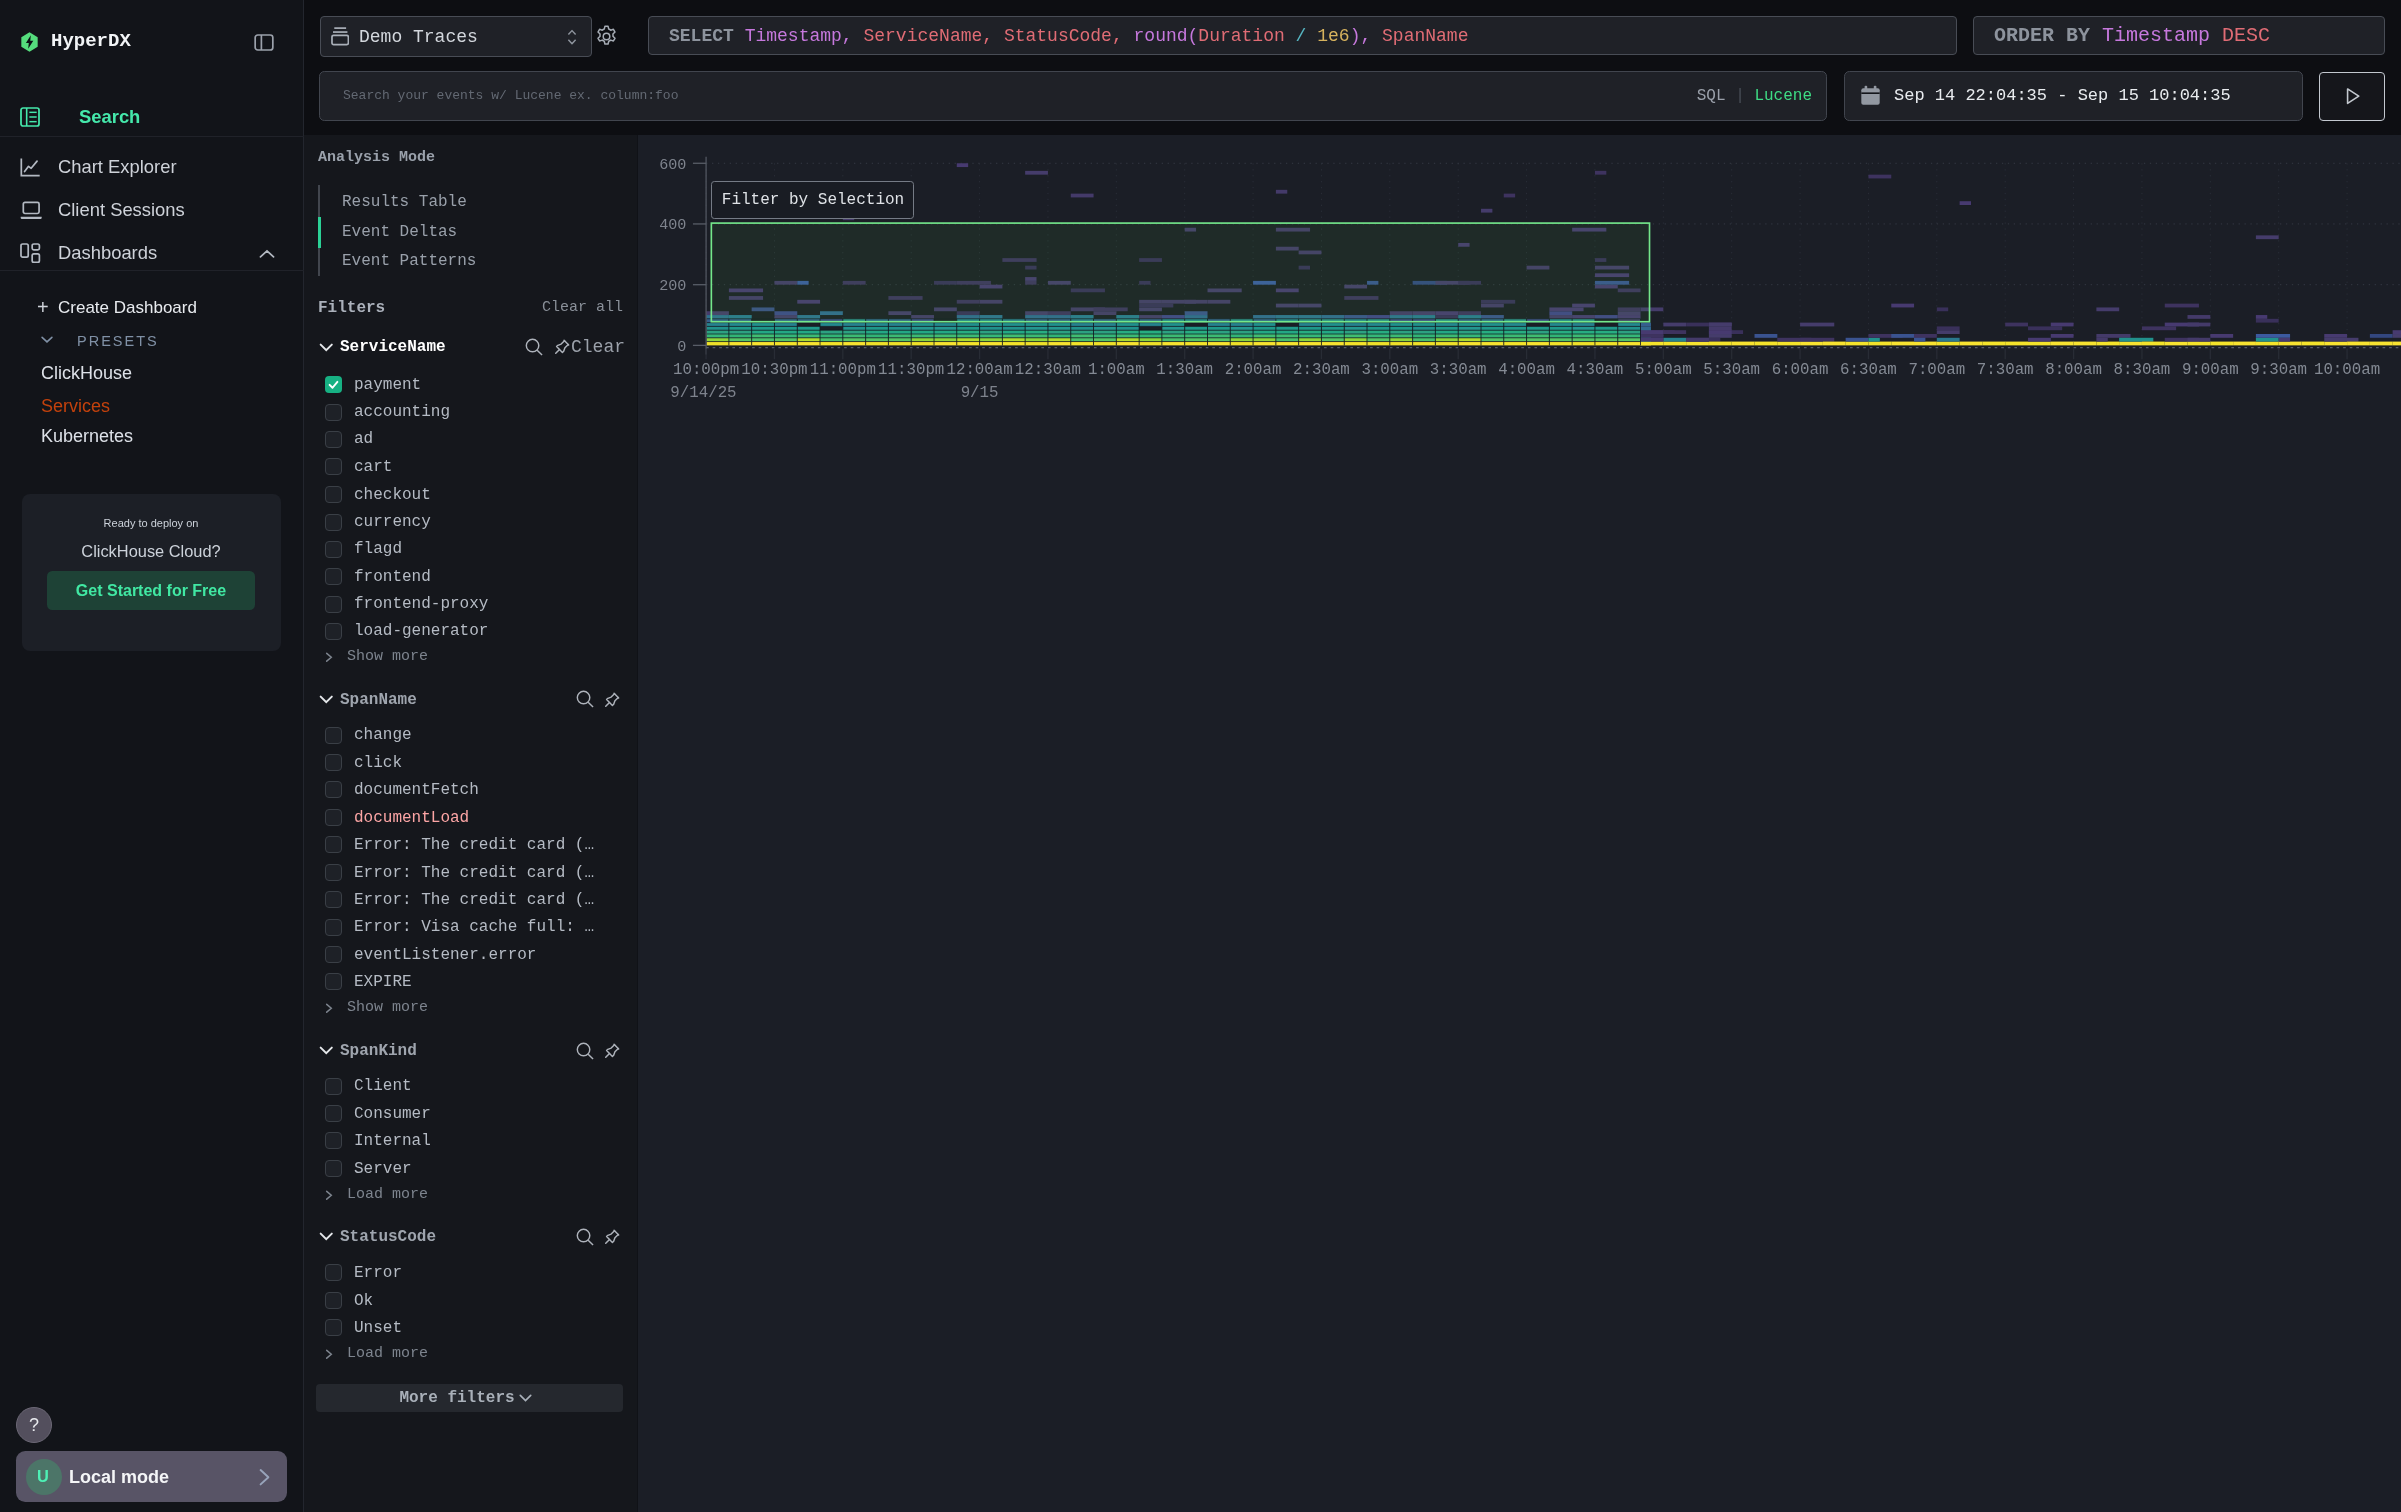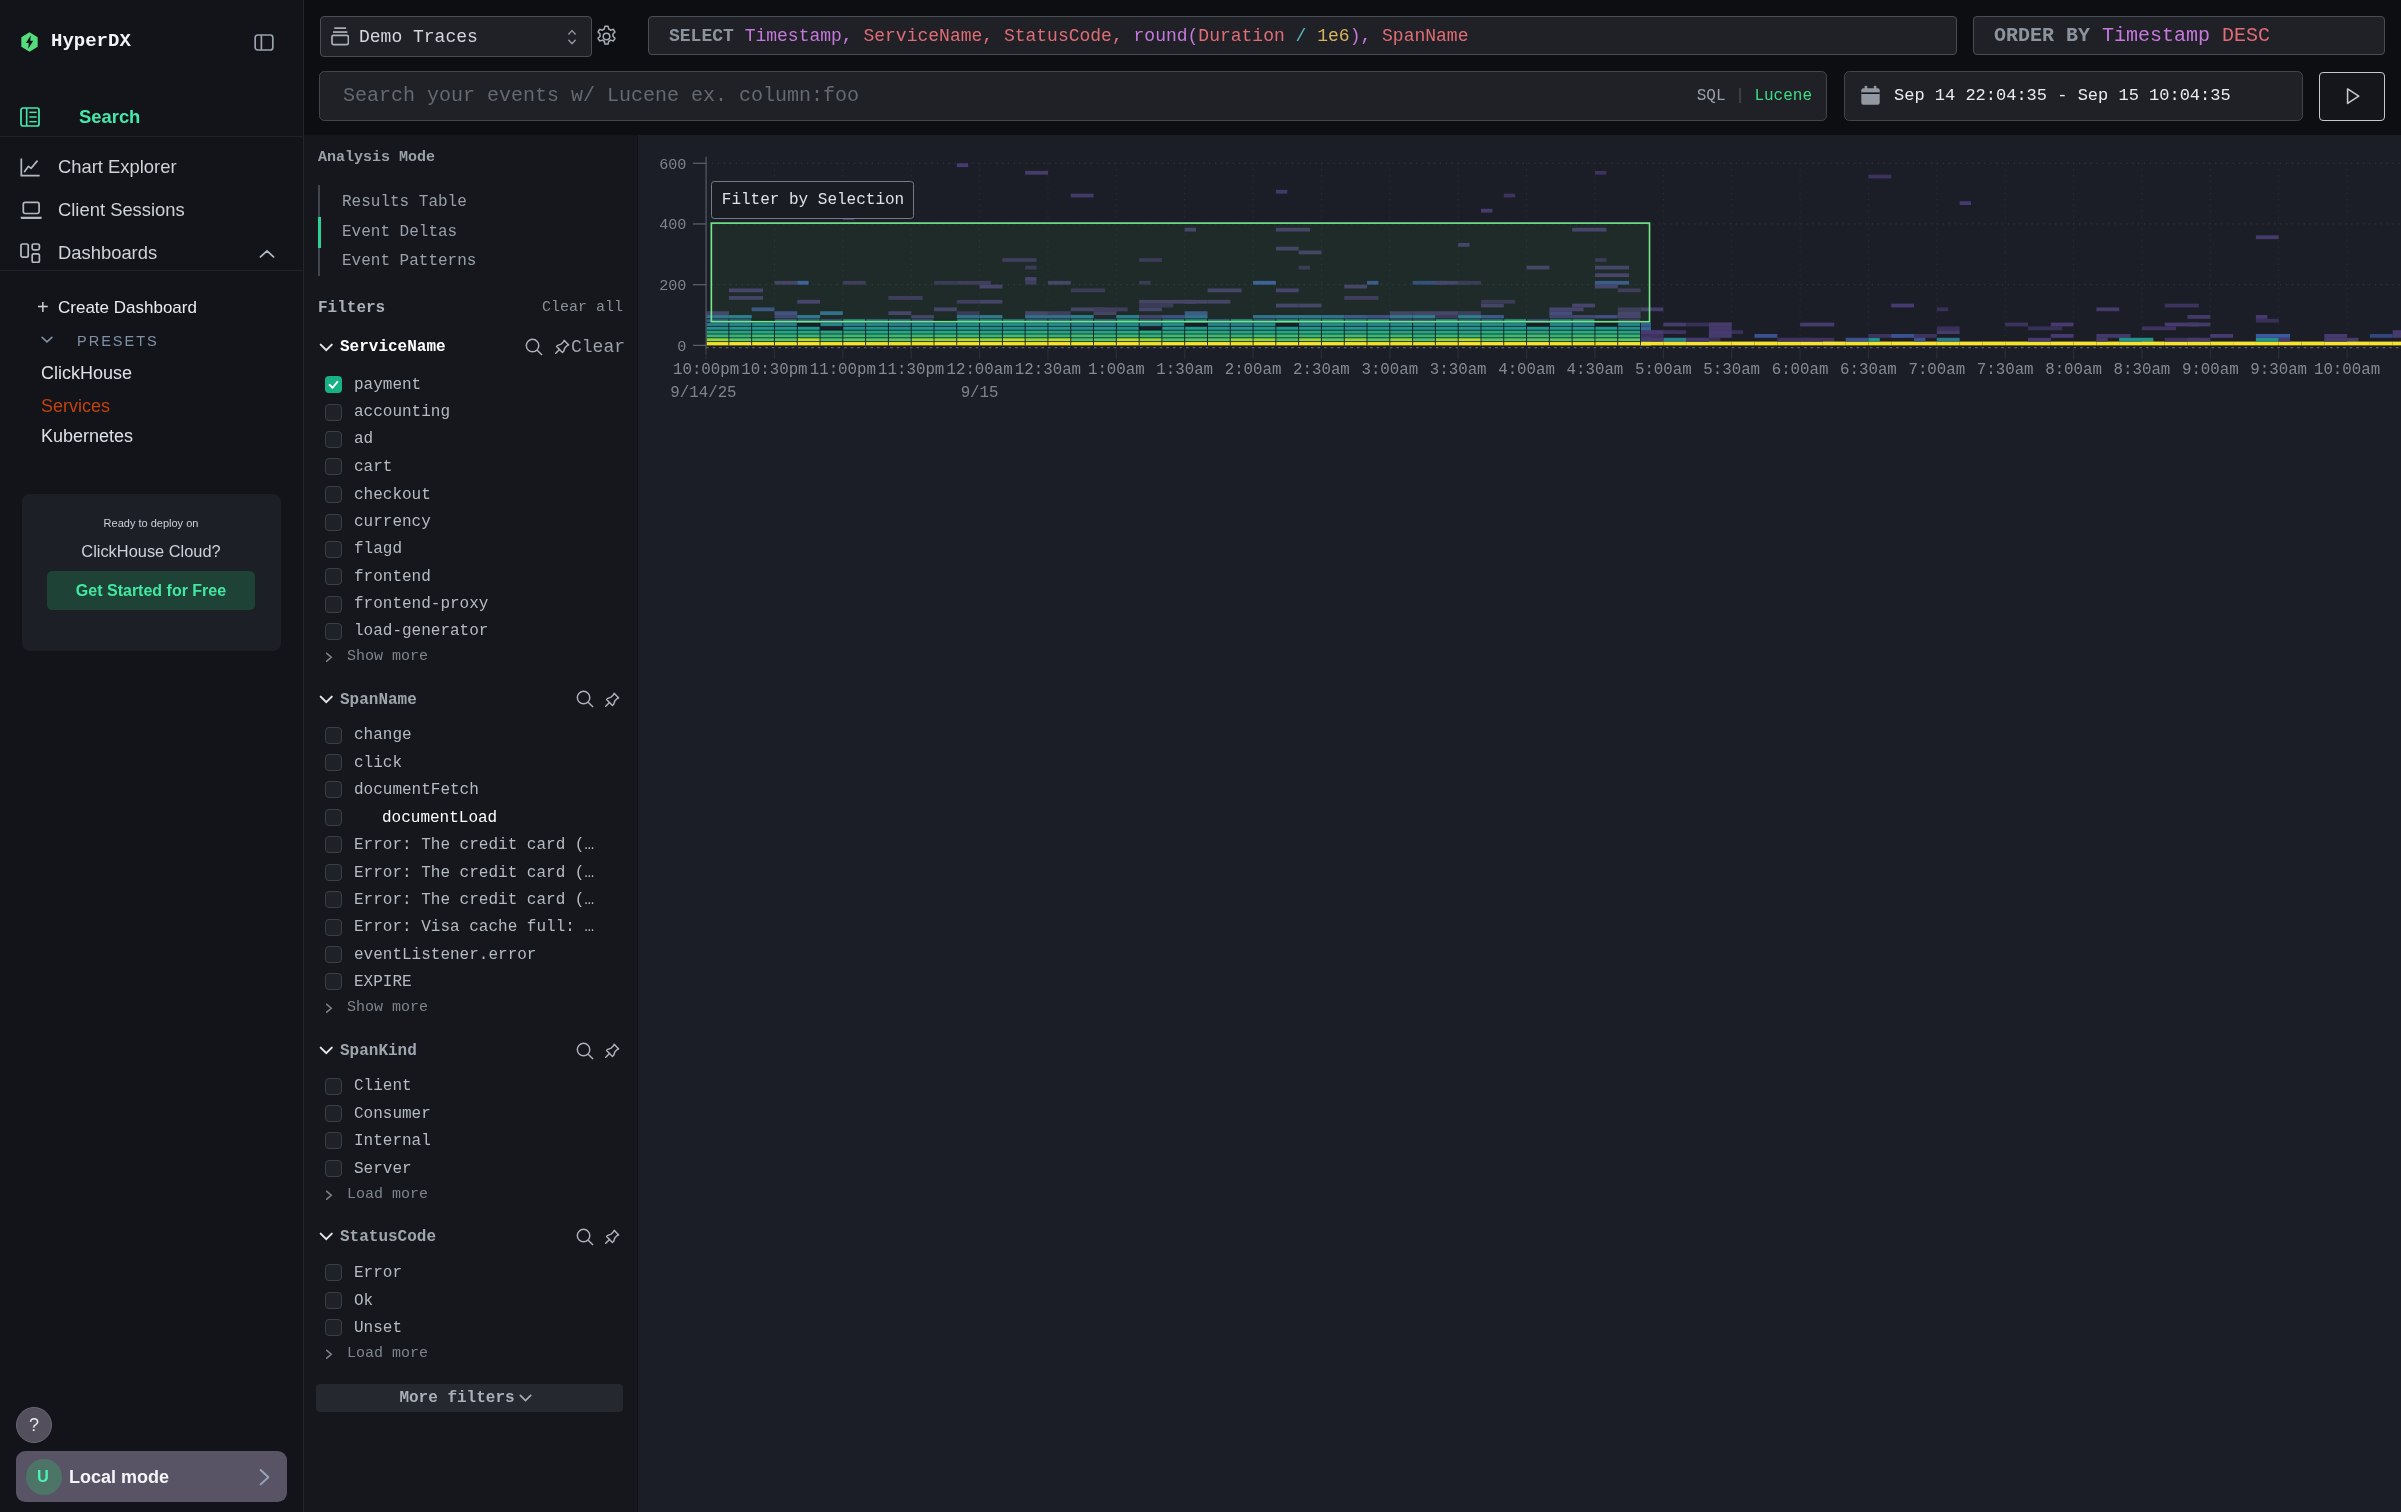--- a/index.html
+++ b/index.html
@@ -78,21 +78,21 @@
   </svg>
 <svg style="position:absolute;left:594px;top:24px" width="25" height="25" viewBox="0 0 38 38">
     <path fill="none" stroke="#a6acb5" stroke-width="2.3" stroke-linejoin="round" d="M16.6 3.5 h4.8 l1 4.2 a12 12 0 0 1 3 1.7 l4.1-1.3 2.4 4.1 -3.1 3 a12 12 0 0 1 0 3.5 l3.1 3 -2.4 4.1 -4.1-1.3 a12 12 0 0 1 -3 1.7 l-1 4.2 h-4.8 l-1-4.2 a12 12 0 0 1 -3-1.7 l-4.1 1.3 -2.4-4.1 3.1-3 a12 12 0 0 1 0-3.5 l-3.1-3 2.4-4.1 4.1 1.3 a12 12 0 0 1 3-1.7 Z"></path>
     <circle cx="19" cy="19" r="5" fill="none" stroke="#a6acb5" stroke-width="2.3"></circle>
   </svg>
 <div style="position:absolute;left:648px;top:16.4px;width:1309px;height:39px;background:#1f2127;border:1.3px solid #484c55;border-radius:4px;box-sizing:border-box;"></div>
 <div style="position:absolute;top:23px;font-family:'Liberation Mono',monospace;font-size:18px;color:#ccc;line-height:26px;white-space:pre;left:669px;"><span style="font-weight:bold;color:#8d939d">SELECT</span> <span style="color:#c678dd">Timestamp,</span> <span style="color:#e06c75">ServiceName,</span> <span style="color:#e06c75">StatusCode,</span> <span style="color:#c678dd">round(</span><span style="color:#e06c75">Duration</span> <span style="color:#56b6c2">/</span> <span style="color:#d7b35e">1e6</span><span style="color:#c678dd">),</span> <span style="color:#e06c75">SpanName</span></div>
 <div style="position:absolute;left:1973px;top:16.4px;width:412px;height:39px;background:#1f2127;border:1.3px solid #484c55;border-radius:4px;box-sizing:border-box;"></div>
 <div style="position:absolute;top:23px;font-family:'Liberation Mono',monospace;font-size:20px;color:#ccc;line-height:26px;white-space:pre;left:1994px;"><span style="font-weight:bold;color:#8d939d">ORDER BY</span> <span style="color:#c678dd">Timestamp</span> <span style="color:#e06c75">DESC</span></div>
 <div style="position:absolute;left:319px;top:71px;width:1508px;height:50px;background:#1f2127;border:1.3px solid #41454e;border-radius:5.3px;box-sizing:border-box;"></div>
-<div style="position:absolute;top:83px;font-family:'Liberation Mono',monospace;font-size:20px;color:#636973;line-height:26px;white-space:pre;left:343px;">Search your events w/ Lucene ex. column:foo</div>
+<div style="position:absolute;top:83px;font-family:'Liberation Mono',monospace;font-size:13px;color:#636973;line-height:26px;white-space:pre;left:343px;">Search your events w/ Lucene ex. column:foo</div>
 <div style="position:absolute;top:84px;font-family:'Liberation Mono',monospace;font-size:16px;color:#9aa0aa;line-height:24px;white-space:pre;right:589px;"><span style="color:#9aa0aa">SQL</span> <span style="color:#4a4f58">|</span> <span style="color:#3edc84">Lucene</span></div>
 <div style="position:absolute;left:1844px;top:71px;width:459px;height:50px;background:#1f2127;border:1.3px solid #41454e;border-radius:5.3px;box-sizing:border-box;"></div>
 <svg style="position:absolute;left:1860px;top:85px" width="21" height="21" viewBox="0 0 32 32">
     <rect x="2" y="5" width="28" height="25" rx="3" fill="#9298a1"></rect>
     <rect x="7" y="1" width="4" height="8" rx="1.5" fill="#9298a1"></rect>
     <rect x="21" y="1" width="4" height="8" rx="1.5" fill="#9298a1"></rect>
     <line x1="2" y1="12.5" x2="30" y2="12.5" stroke="#14161b" stroke-width="2.5"></line>
   </svg>
 <div style="position:absolute;top:83px;font-family:'Liberation Mono',monospace;font-size:17px;color:#e9ecef;line-height:26px;white-space:pre;left:1894px;">Sep 14 22:04:35 - Sep 15 10:04:35</div>
 <div style="position:absolute;left:2319px;top:72px;width:66px;height:49px;background:#15161b;border:1.3px solid #c3c8cf;border-radius:4px;box-sizing:border-box;"></div>
@@ -165,21 +165,21 @@
       <path d="M18.1 5 L25 11.9"></path>
     </g>
   </svg>
 <div style="position:absolute;left:325px;top:727px;width:17px;height:17px;background:#1e2127;border:1.3px solid #3a3f46;border-radius:4px;box-sizing:border-box;"></div>
 <div style="position:absolute;top:723px;font-family:'Liberation Mono',monospace;font-size:16px;color:#b5bbc4;line-height:24px;white-space:pre;left:354px;">change</div>
 <div style="position:absolute;left:325px;top:754px;width:17px;height:17px;background:#1e2127;border:1.3px solid #3a3f46;border-radius:4px;box-sizing:border-box;"></div>
 <div style="position:absolute;top:751px;font-family:'Liberation Mono',monospace;font-size:16px;color:#b5bbc4;line-height:24px;white-space:pre;left:354px;">click</div>
 <div style="position:absolute;left:325px;top:781px;width:17px;height:17px;background:#1e2127;border:1.3px solid #3a3f46;border-radius:4px;box-sizing:border-box;"></div>
 <div style="position:absolute;top:778px;font-family:'Liberation Mono',monospace;font-size:16px;color:#b5bbc4;line-height:24px;white-space:pre;left:354px;">documentFetch</div>
 <div style="position:absolute;left:325px;top:809px;width:17px;height:17px;background:#1e2127;border:1.3px solid #3a3f46;border-radius:4px;box-sizing:border-box;"></div>
-<div style="position:absolute;top:806px;font-family:'Liberation Mono',monospace;font-size:16px;color:#ffffff;line-height:24px;white-space:pre;left:354px;margin-left:28px;">documentLoad</div>
+<div style="position:absolute;top:806px;font-family:'Liberation Mono',monospace;font-size:16px;color:#fca5a5;line-height:24px;white-space:pre;left:354px;">documentLoad</div>
 <div style="position:absolute;left:325px;top:836px;width:17px;height:17px;background:#1e2127;border:1.3px solid #3a3f46;border-radius:4px;box-sizing:border-box;"></div>
 <div style="position:absolute;top:833px;font-family:'Liberation Mono',monospace;font-size:16px;color:#b5bbc4;line-height:24px;white-space:pre;left:354px;">Error: The credit card (…</div>
 <div style="position:absolute;left:325px;top:864px;width:17px;height:17px;background:#1e2127;border:1.3px solid #3a3f46;border-radius:4px;box-sizing:border-box;"></div>
 <div style="position:absolute;top:861px;font-family:'Liberation Mono',monospace;font-size:16px;color:#b5bbc4;line-height:24px;white-space:pre;left:354px;">Error: The credit card (…</div>
 <div style="position:absolute;left:325px;top:891px;width:17px;height:17px;background:#1e2127;border:1.3px solid #3a3f46;border-radius:4px;box-sizing:border-box;"></div>
 <div style="position:absolute;top:888px;font-family:'Liberation Mono',monospace;font-size:16px;color:#b5bbc4;line-height:24px;white-space:pre;left:354px;">Error: The credit card (…</div>
 <div style="position:absolute;left:325px;top:919px;width:17px;height:17px;background:#1e2127;border:1.3px solid #3a3f46;border-radius:4px;box-sizing:border-box;"></div>
 <div style="position:absolute;top:915px;font-family:'Liberation Mono',monospace;font-size:16px;color:#b5bbc4;line-height:24px;white-space:pre;left:354px;">Error: Visa cache full: …</div>
 <div style="position:absolute;left:325px;top:946px;width:17px;height:17px;background:#1e2127;border:1.3px solid #3a3f46;border-radius:4px;box-sizing:border-box;"></div>
 <div style="position:absolute;top:943px;font-family:'Liberation Mono',monospace;font-size:16px;color:#b5bbc4;line-height:24px;white-space:pre;left:354px;">eventListener.error</div>

